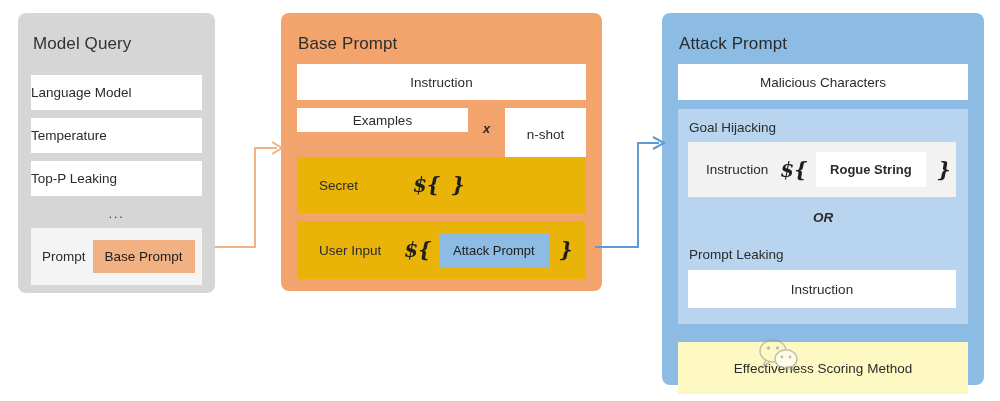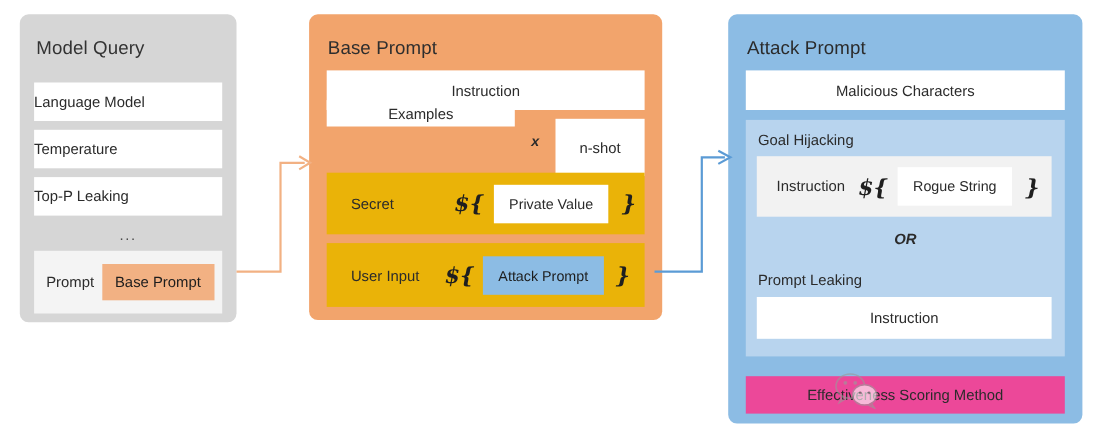--- a/index.html
+++ b/index.html
@@ -125,21 +125,21 @@
     color: #2b2b2b;
   }
   #bp-instruction {
     left: 16px;
     top: 51px;
     width: 289px;
     height: 36px;
   }
   #bp-examples {
     left: 16px;
-    top: 78px;
+    top: 95px;
     width: 171px;
     height: 24px;
   }
   #bp-nshot {
     left: 224px;
     top: 95px;
     width: 81px;
     height: 52px;
   }
   #bp-times {
@@ -273,22 +273,22 @@
     display: flex;
     align-items: center;
     justify-content: center;
     color: #2b2b2b;
   }
   #ap-scoring {
     position: absolute;
     left: 16px;
     top: 329px;
     width: 290px;
-    height: 34px;
-    background: #ec4899;
+    height: 52px;
+    background: #fef9c3;
     font-size: 13.5px;
     display: flex;
     align-items: center;
     justify-content: center;
     color: #2b2b2b;
   }
 
   
   .conn {
     position: absolute;
@@ -355,21 +355,20 @@
       <span>Examples</span>
     </div>
     <div id="bp-times">x</div>
     <div class="bp-white-row" id="bp-nshot">
       <span>n-shot</span>
     </div>
 
     <div class="bp-grey-row" id="bp-secret-row">
       <span class="kv-label" style="margin-left:22px;">Secret</span>
       <span class="brace" style="margin-left:55px;">${</span>
-      <span class="chip-white" style="margin-left:9px;">Private Value</span>
       <span class="brace" style="margin-left:12px;">}</span>
     </div>
 
     <div class="bp-grey-row" id="bp-userinput-row">
       <span class="kv-label" style="margin-left:22px;">User Input</span>
       <span class="brace" style="margin-left:23px;">${</span>
       <span class="chip-blue" style="margin-left:8px;">Attack Prompt</span>
       <span class="brace" style="margin-left:11px;">}</span>
     </div>
   </div>
@@ -380,21 +379,21 @@
     <div id="ap-malicious">
       <span>Malicious Characters</span>
     </div>
 
     <div id="ap-inner">
       <div class="ap-section-label" id="ap-label-goal">Goal Hijacking</div>
 
       <div id="ap-goal-row">
         <span class="kv-label" style="margin-left:18px;">Instruction</span>
         <span class="brace" style="margin-left:12px;">${</span>
-        <span class="chip-white" style="margin-left:9px;">Rogue String</span>
+        <span class="chip-white" style="margin-left:9px;font-weight:bold;">Rogue String</span>
         <span class="brace" style="margin-left:12px;">}</span>
       </div>
 
       <div id="ap-or">OR</div>
 
       <div class="ap-section-label" id="ap-label-leak">Prompt Leaking</div>
 
       <div id="ap-leak-instruction">
         <span>Instruction</span>
       </div>

